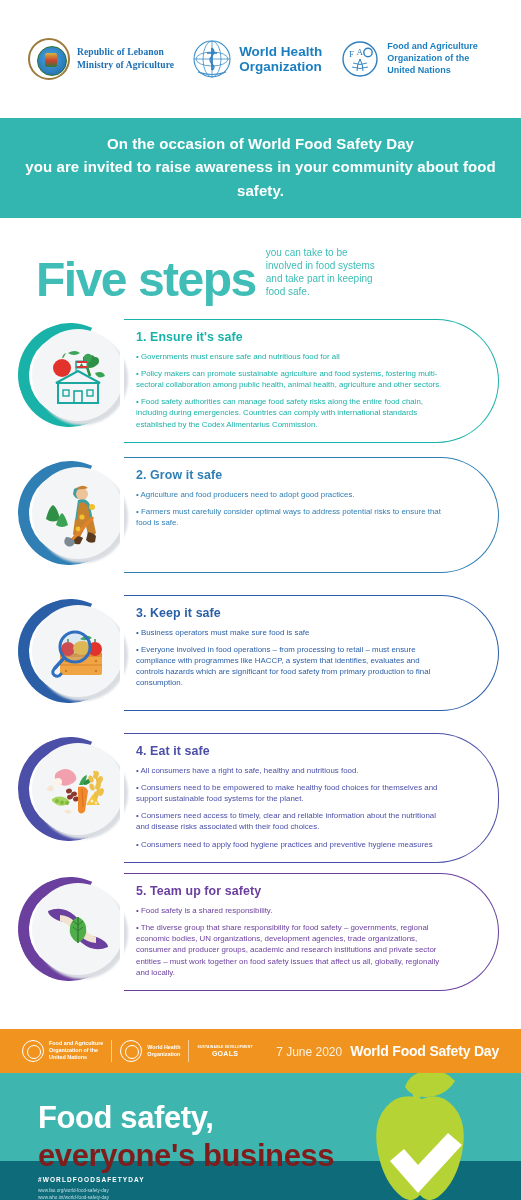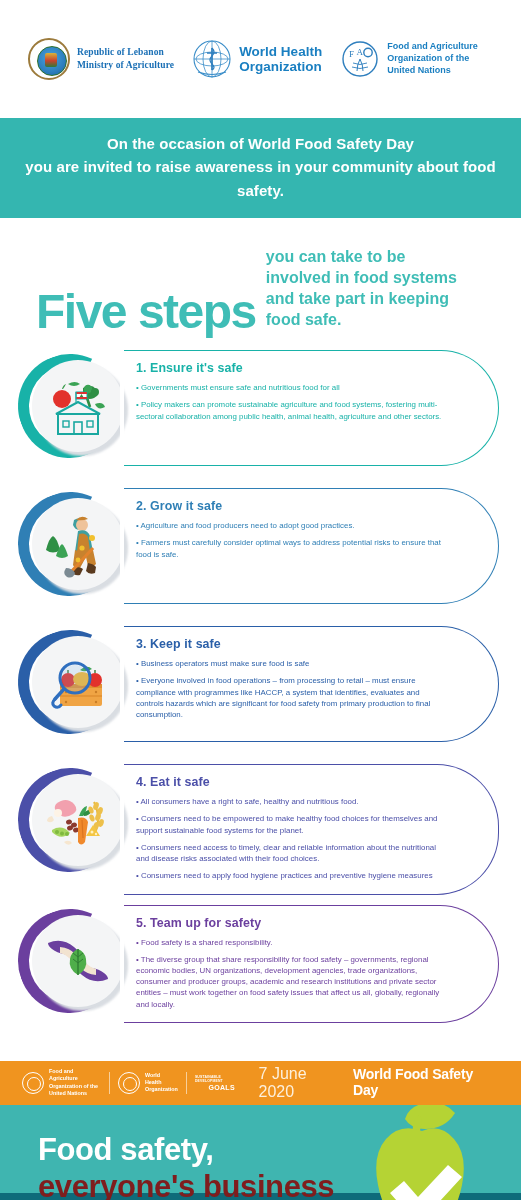--- a/index.html
+++ b/index.html
@@ -89,22 +89,22 @@
   .big-title {
     color: #3fbdb6;
     font-weight: bold;
     font-size: 48px;
     line-height: .95;
     letter-spacing: -1.5px;
     white-space: nowrap;
   }
   .sub-title {
     color: #3fbdb6;
-    font-weight: bold;
-    font-size: 16px;
+    font-weight: normal;
+    font-size: 10px;
     line-height: 1.32;
     padding-bottom: 4px;
   }
 
   
   .steps { position: relative; padding: 10px 0 18px; }
   .step {
     position: relative;
     display: flex;
     align-items: flex-start;
@@ -206,21 +206,21 @@
     width: 12px; height: 12px;
     border-radius: 50%;
     border: 1.1px solid #ffffff;
   }
   .ob-text { color: #ffffff; font-size: 5.4px; font-weight: bold; line-height: 1.3; }
   .ob-sep { width: 1px; height: 22px; background: rgba(255,255,255,.55); }
   .ob-sdg { display: flex; flex-direction: column; align-items: center; gap: 1px; }
   .ob-sdg-top { color: #fff; font-size: 3.4px; font-weight: bold; letter-spacing: .2px; }
   .ob-sdg-main { color: #fff; font-size: 7px; font-weight: bold; letter-spacing: .3px; }
   .ob-right { margin-left: auto; display: flex; align-items: baseline; gap: 8px; }
-  .ob-date { color: #fdf0dc; font-size: 16px; }
+  .ob-date { color: #fdf0dc; font-size: 12px; }
   .ob-wfsd { color: #ffffff; font-size: 14px; font-weight: bold; letter-spacing: -.2px; }
 
   
   .bottom {
     position: relative;
     height: 140px;
     background: #3fb5b0;
     overflow: hidden;
   }
   .bottom .tagline {
@@ -356,20 +356,21 @@
           <rect x="38" y="31" width="11" height="2" fill="#d33"></rect>
           <path d="M43.5 28 l1.8 3 h-3.6z" fill="#2f8f45"></path>
           <line x1="38" y1="26" x2="38" y2="36" stroke="#1aa8a0" stroke-width="1.2"></line>
         </svg>
       </div>
     </div>
     <div class="body-col">
       <div class="step-title">1. Ensure it's safe</div>
       <div class="bullet">• Governments must ensure safe and nutritious food for all</div>
       <div class="bullet">• Policy makers can promote sustainable agriculture and food systems, fostering multi-sectoral collaboration among public health, animal health, agriculture and other sectors.</div>
+      <div class="bullet">• Food safety authorities can manage food safety risks along the entire food chain, including during emergencies. Countries can comply with international standards established by the Codex Alimentarius Commission.</div>
     </div>
   </div>
 
   <div class="step" style="--accent:#2f7fb5">
     <div class="icon-col">
       <div class="ring"></div>
       <div class="shadow-circle"></div>
       <div class="icon-circle">
         <svg width="80" height="80" viewBox="0 0 80 80">
           <path d="M8 46 q3-12 7-14 q4 2 7 14 q-7 5 -14 0z" fill="#2f8f45"></path>

